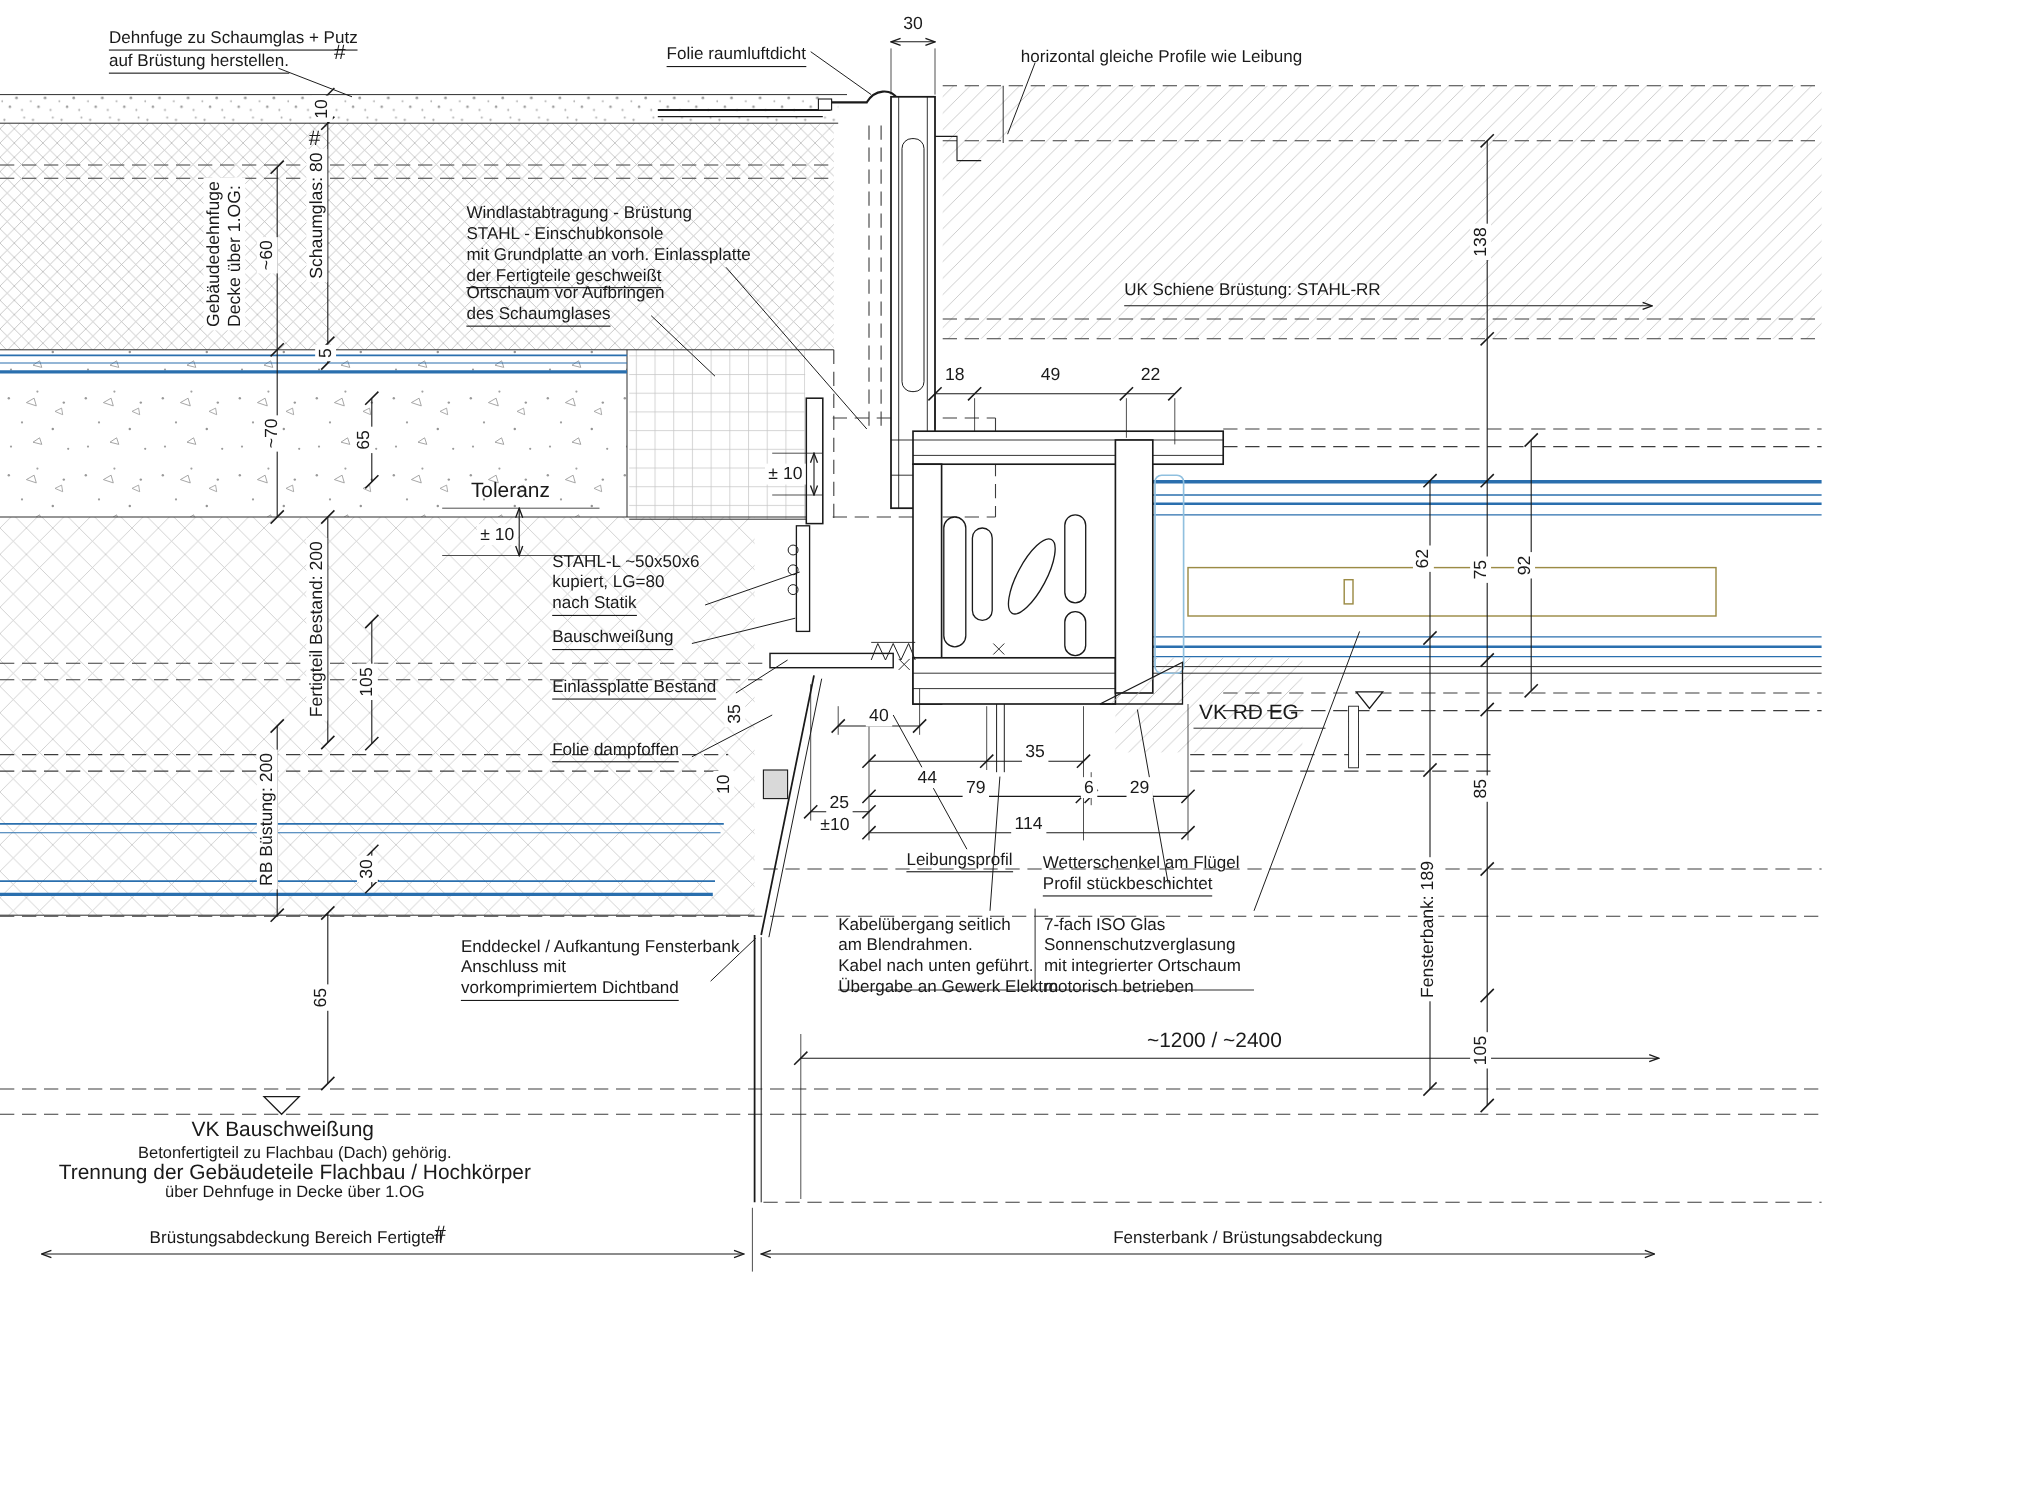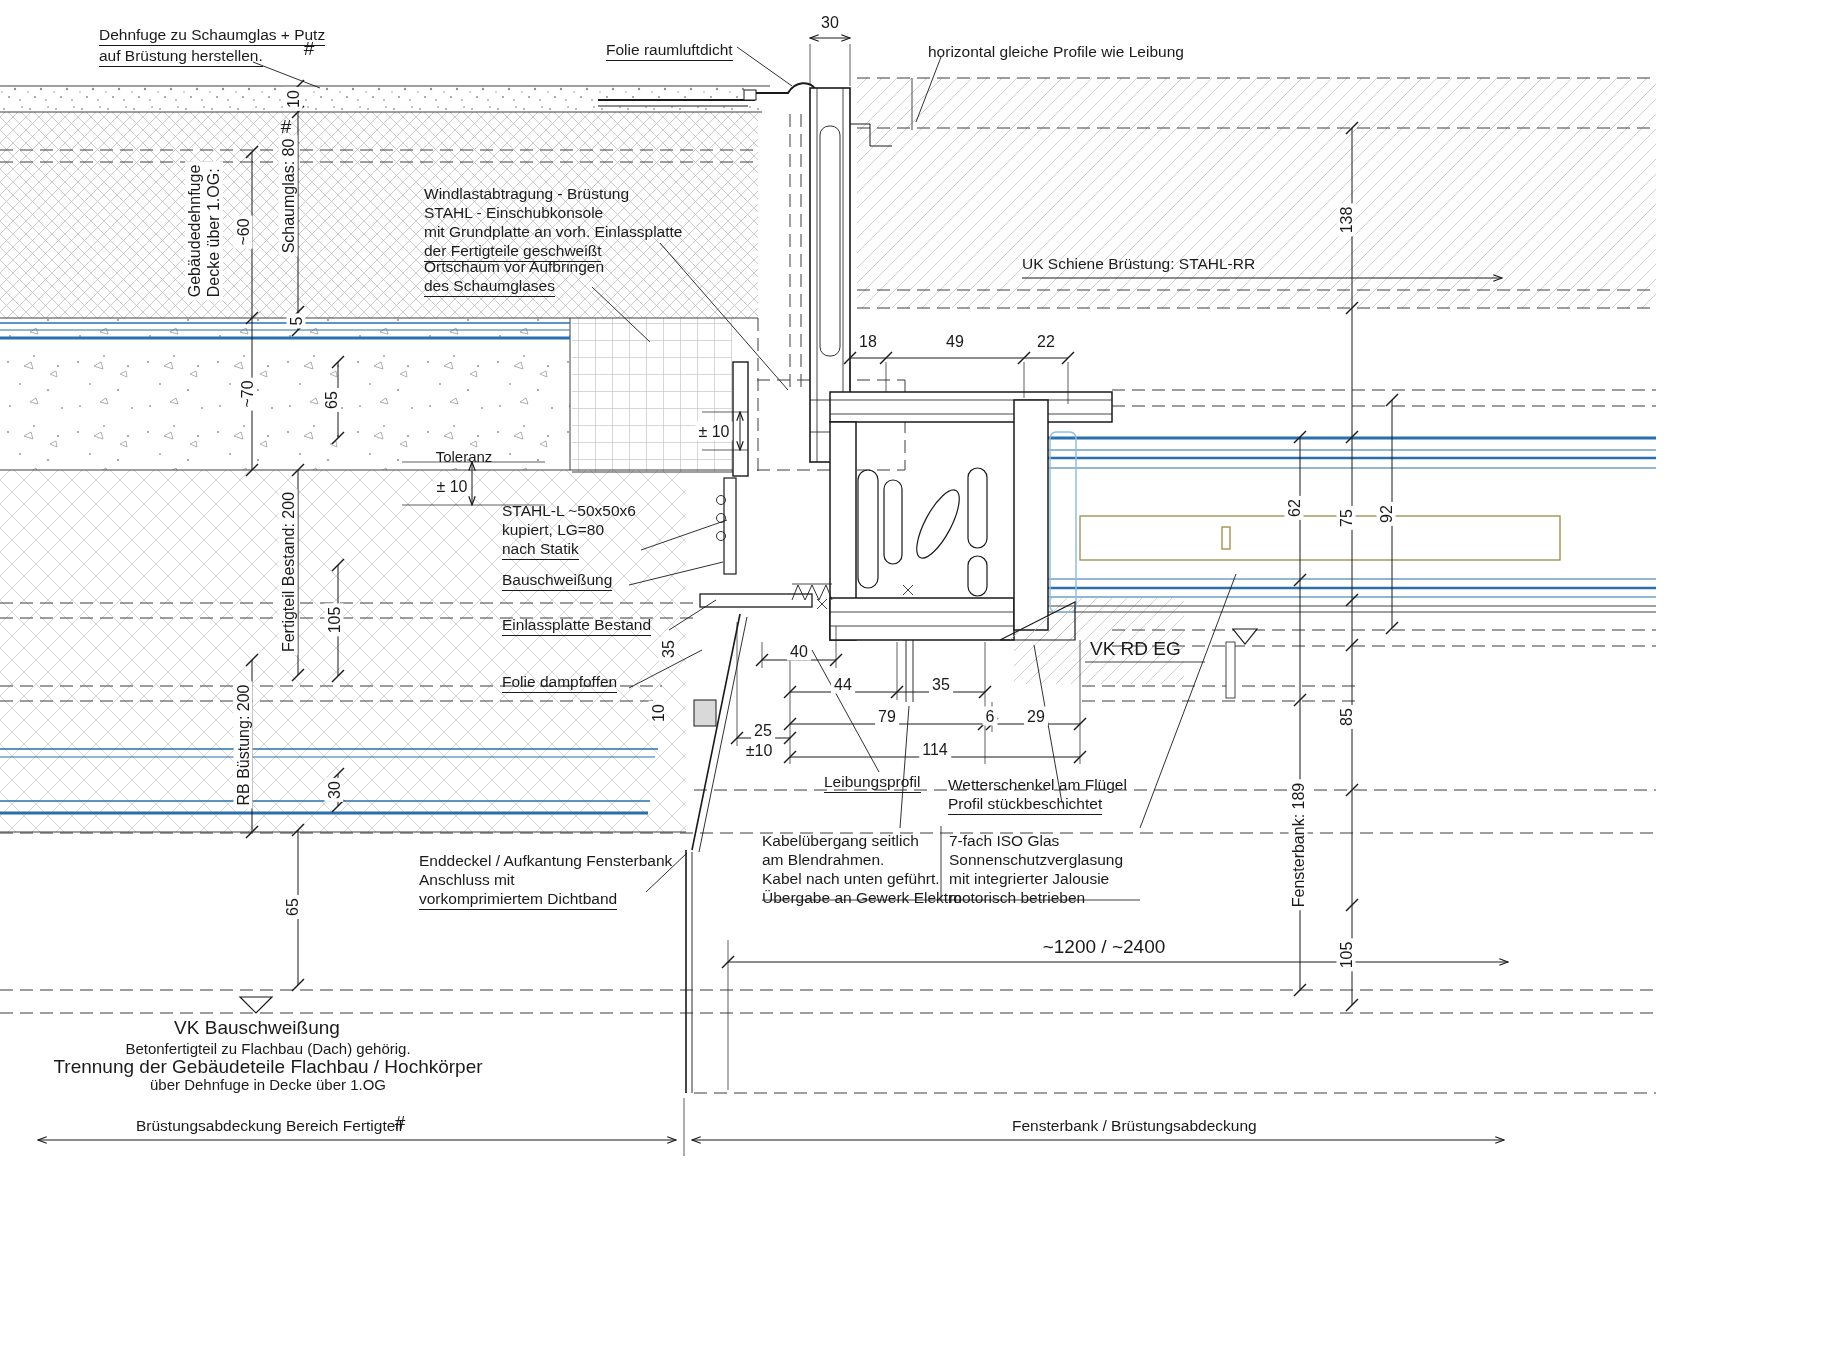--- a/index.html
+++ b/index.html
@@ -386,41 +386,41 @@
   <div>Ortschaum vor Aufbringen</div>
   <div class="u">des Schaumglases</div>
 </div>
 <div class="lbl" style="left:1022px;top:254px">UK Schiene Brüstung:  STAHL-RR</div>
 <div class="lbl dim rot" style="left:1346px;top:220px">138</div>
 
 <div class="lbl dim c" style="left:868px;top:341px">18</div>
 <div class="lbl dim c" style="left:955px;top:341px">49</div>
 <div class="lbl dim c" style="left:1046px;top:341px">22</div>
 
-<div class="lbl c" style="left:464px;top:456px;font-size:15px">Toleranz</div>
+<div class="lbl c" style="left:464px;top:446px;font-size:19px">Toleranz</div>
 <div class="lbl dim c" style="left:452px;top:486px">± 10</div>
 <div class="lbl dim c" style="left:714px;top:431px">± 10</div>
 
 <div class="lbl" style="left:502px;top:501px">
   <div>STAHL-L ~50x50x6</div>
   <div>kupiert, LG=80</div>
   <div class="u">nach Statik</div>
 </div>
 <div class="lbl" style="left:502px;top:570px">
       <div class="u">Bauschweißung</div>
     </div>
 <div class="lbl" style="left:502px;top:615px">
       <div class="u">Einlassplatte Bestand</div>
     </div>
 <div class="lbl" style="left:502px;top:672px">
       <div class="u">Folie dampfoffen</div>
     </div>
 
 <div class="lbl dim c" style="left:799px;top:651px">40</div>
-<div class="lbl dim c" style="left:843px;top:684px">44</div>
+<div class="lbl dim c" style="left:843px;top:707px">44</div>
 <div class="lbl dim c" style="left:941px;top:684px">35</div>
 <div class="lbl dim c" style="left:887px;top:716px">79</div>
 <div class="lbl dim c" style="left:990px;top:716px">6</div>
 <div class="lbl dim c" style="left:1036px;top:716px">29</div>
 <div class="lbl dim c" style="left:763px;top:730px">25</div>
 <div class="lbl dim c" style="left:759px;top:750px">±10</div>
 <div class="lbl dim c" style="left:935px;top:749px">114</div>
 
 <div class="lbl b19" style="left:1090px;top:639px">VK RD EG</div>
 <div class="lbl dim rot" style="left:1294px;top:508px">62</div>
@@ -440,21 +440,21 @@
 
 <div class="lbl" style="left:762px;top:831px">
   <div>Kabelübergang seitlich</div>
   <div>am Blendrahmen.</div>
   <div>Kabel nach unten geführt.</div>
   <div>Übergabe an Gewerk Elektro</div>
 </div>
 <div class="lbl" style="left:949px;top:831px">
   <div>7-fach ISO Glas</div>
   <div>Sonnenschutzverglasung</div>
-  <div>mit integrierter Jalousie</div>
+  <div>mit integrierter Ortschaum</div>
   <div>motorisch betrieben</div>
 </div>
 
 <div class="lbl" style="left:419px;top:851px">
   <div>Enddeckel / Aufkantung Fensterbank</div>
   <div>Anschluss mit</div>
   <div class="u">vorkomprimiertem Dichtband</div>
 </div>
 
 <div class="lbl b19 c" style="left:1104px;top:946px">~1200 / ~2400</div>

